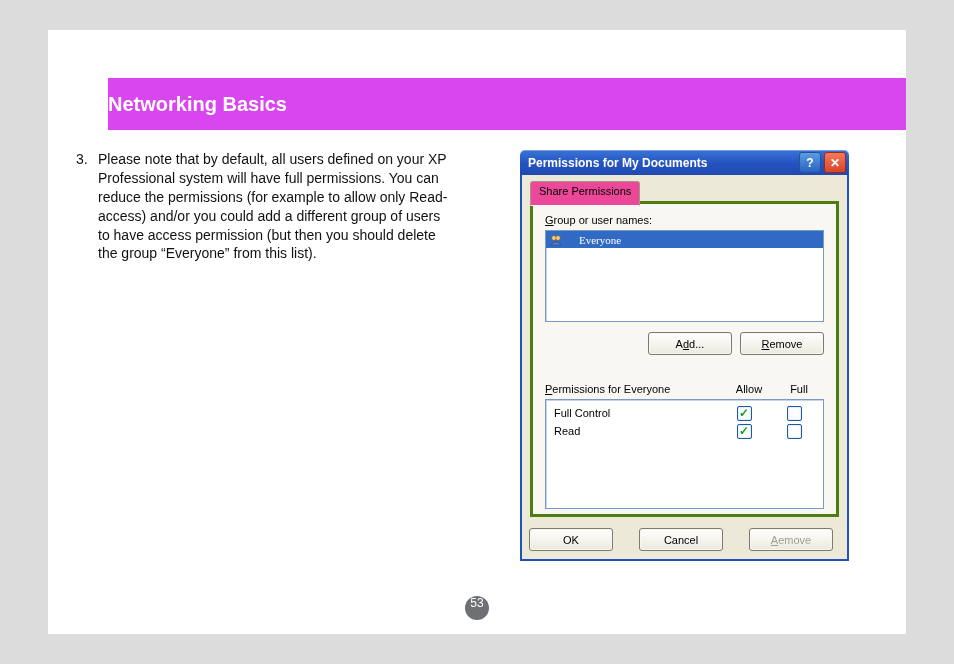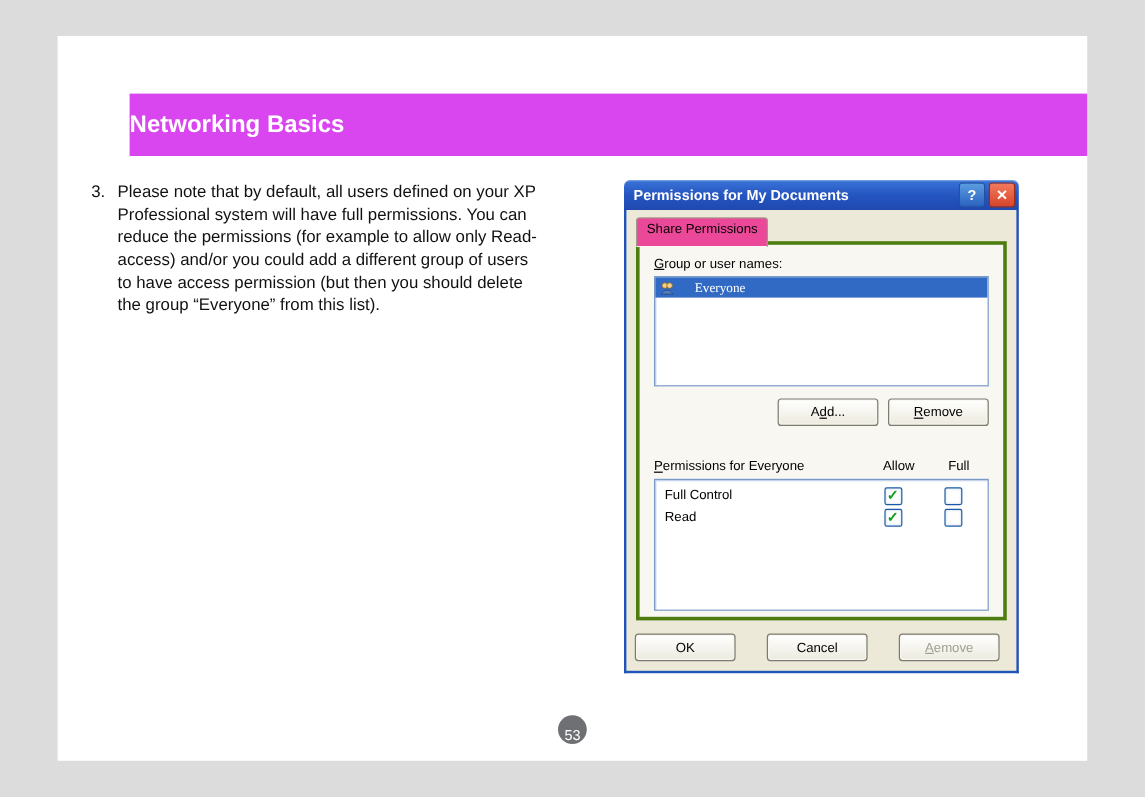--- a/index.html
+++ b/index.html
@@ -227,21 +227,21 @@
   .page-number {
     position:absolute;
     left:50%; bottom:14px;
     transform:translateX(-50%);
     width:24px; height:24px;
     border-radius:50%;
     background:#6e7073;
     color:#fff;
     font-size:12px;
     display:flex;
-    align-items:flex-end;
+    align-items:flex-start;
     justify-content:center;
   }
 </style>
 </head>
 <body>
 
 <div class="page">
 
   <div class="header-bar">
     <span class="header-title">Networking Basics</span>

